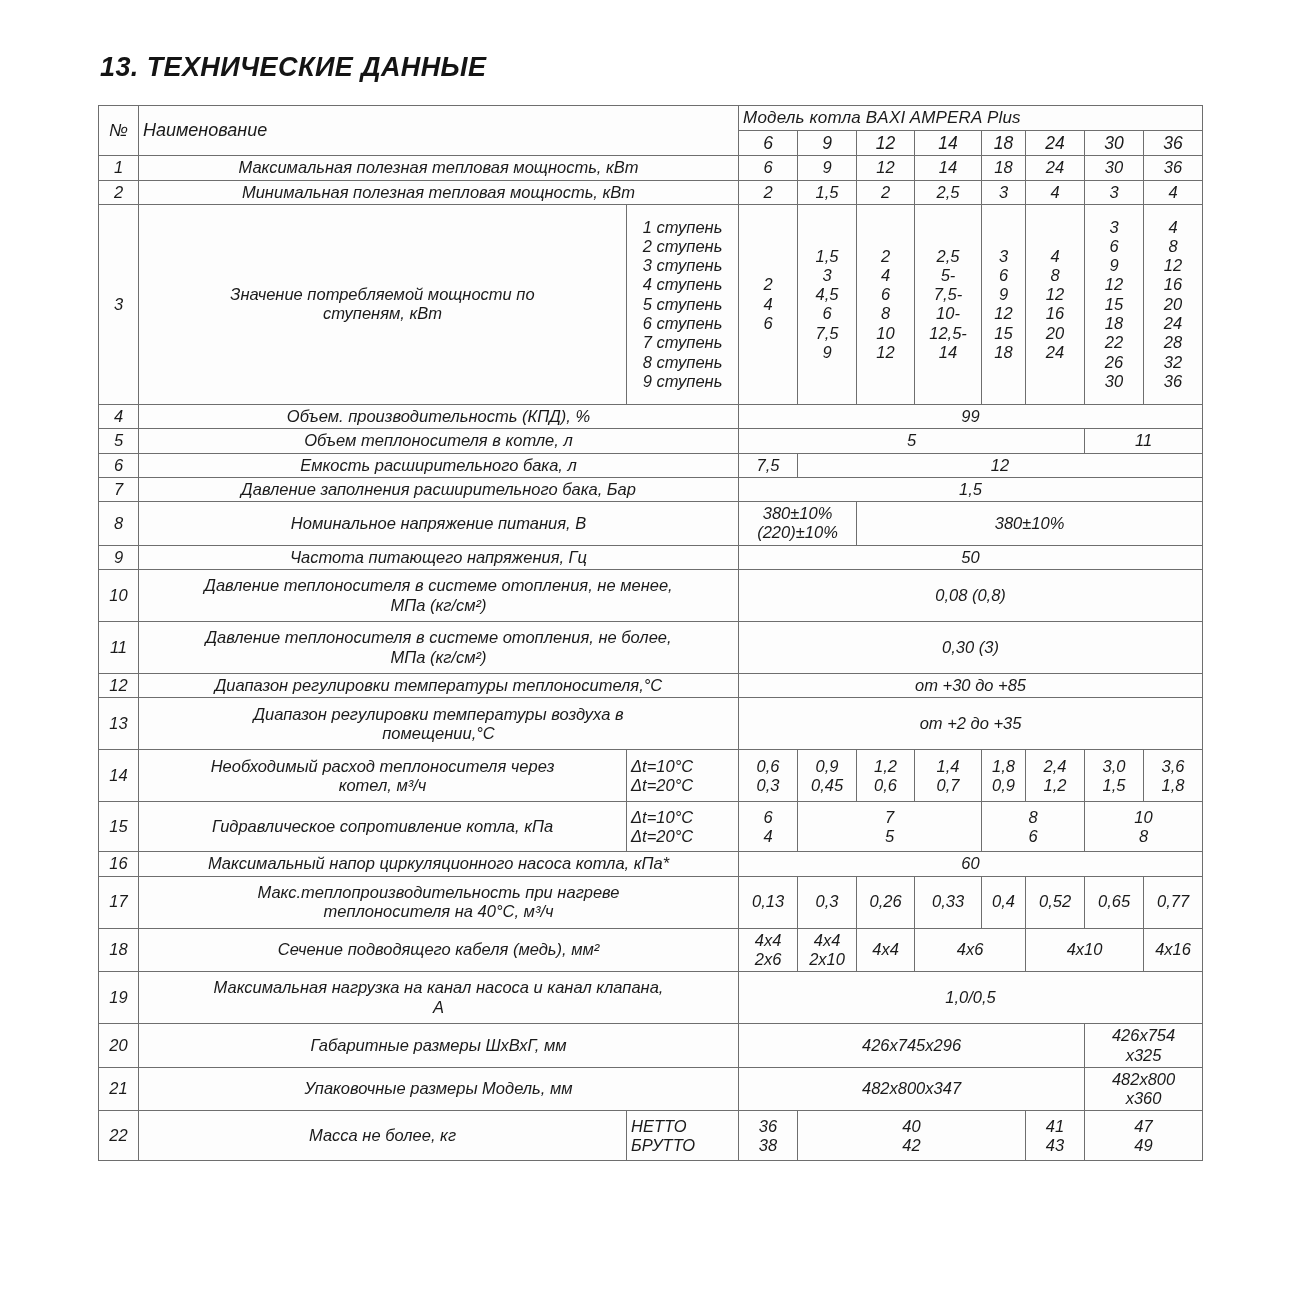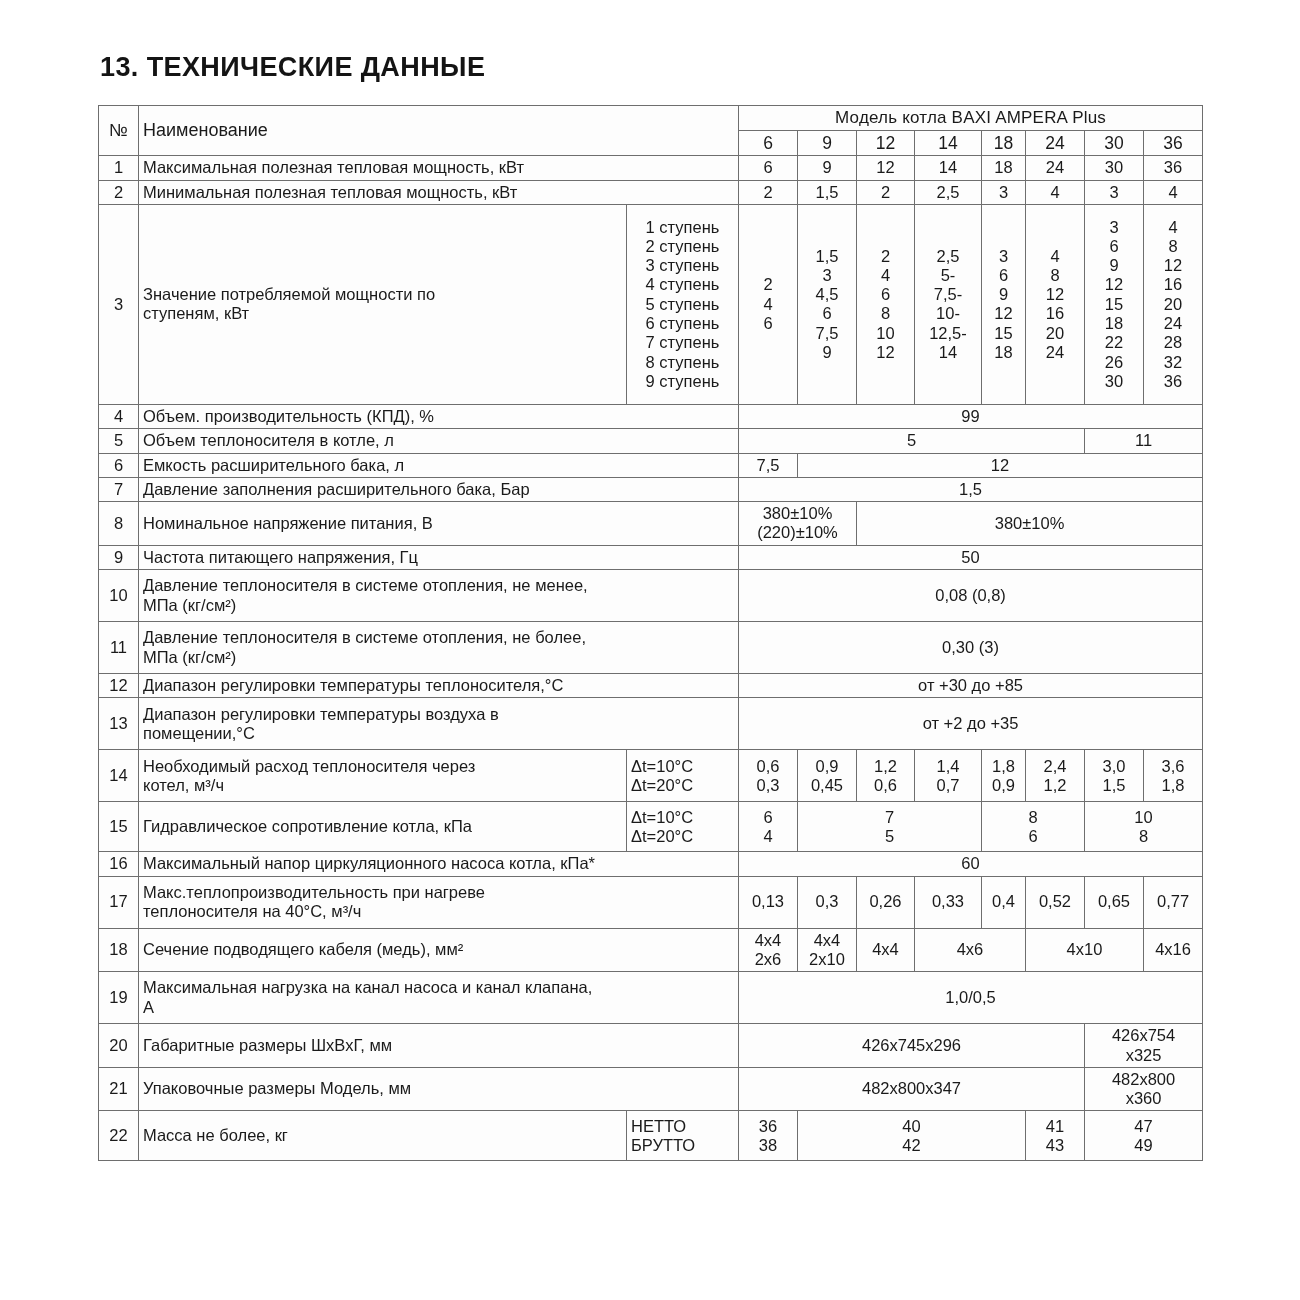--- a/index.html
+++ b/index.html
@@ -14,20 +14,21 @@
     font-family: "Liberation Sans", sans-serif;
     color: #1a1a1a;
     overflow: hidden;
   }
   #page {
     position: relative;
     width: 1048px;
     height: 1300px;
     box-sizing: border-box;
     padding: 52px 98px 0 98px;
+    font-style: italic;
   }
   #section-title {
     font-size: 27px;
     font-weight: bold;
     letter-spacing: 0.4px;
     color: #141414;
     margin: 0 0 22px 2px;
   }
   table.spec {
     border-collapse: collapse;
@@ -50,23 +51,23 @@
   col.m6      { width: 59px; }
   col.m9      { width: 59px; }
   col.m12     { width: 58px; }
   col.m14     { width: 67px; }
   col.m18     { width: 44px; }
   col.m24     { width: 59px; }
   col.m30     { width: 59px; }
   col.m36     { width: 59px; }
 
   .num   { text-align: center; }
-  .name  { text-align: left; padding-left: 8px; }
+  .name  { text-align: center; padding-left: 8px; }
   .val   { text-align: center; }
-  .hdr-model { text-align: center; font-weight: bold; font-size: 17px; letter-spacing: .2px; }
+  .hdr-model { text-align: left; font-weight: bold; font-size: 17px; letter-spacing: .2px; }
   .hdr-col   { text-align: center; font-weight: bold; font-size: 17.5px; }
   .hdr-name  { font-weight: bold; font-size: 18px; }
   .hdr-num   { font-weight: bold; font-size: 17.5px; text-align:center; }
   .stack { white-space: pre-line; text-align: center; line-height: 1.2; }
   .stack-left { white-space: pre-line; text-align: left; padding-right: 7px; line-height: 1.2; }
   .stage-list { white-space: pre-line; text-align: center; padding-right: 7px; line-height: 1.32; font-size: 16.5px; }
   .stage-vals { white-space: pre-line; text-align: center; vertical-align: top; line-height: 1.32; padding-top: 3px; }
   .name-wrap { white-space: pre-line; }
 </style>
 </head>

